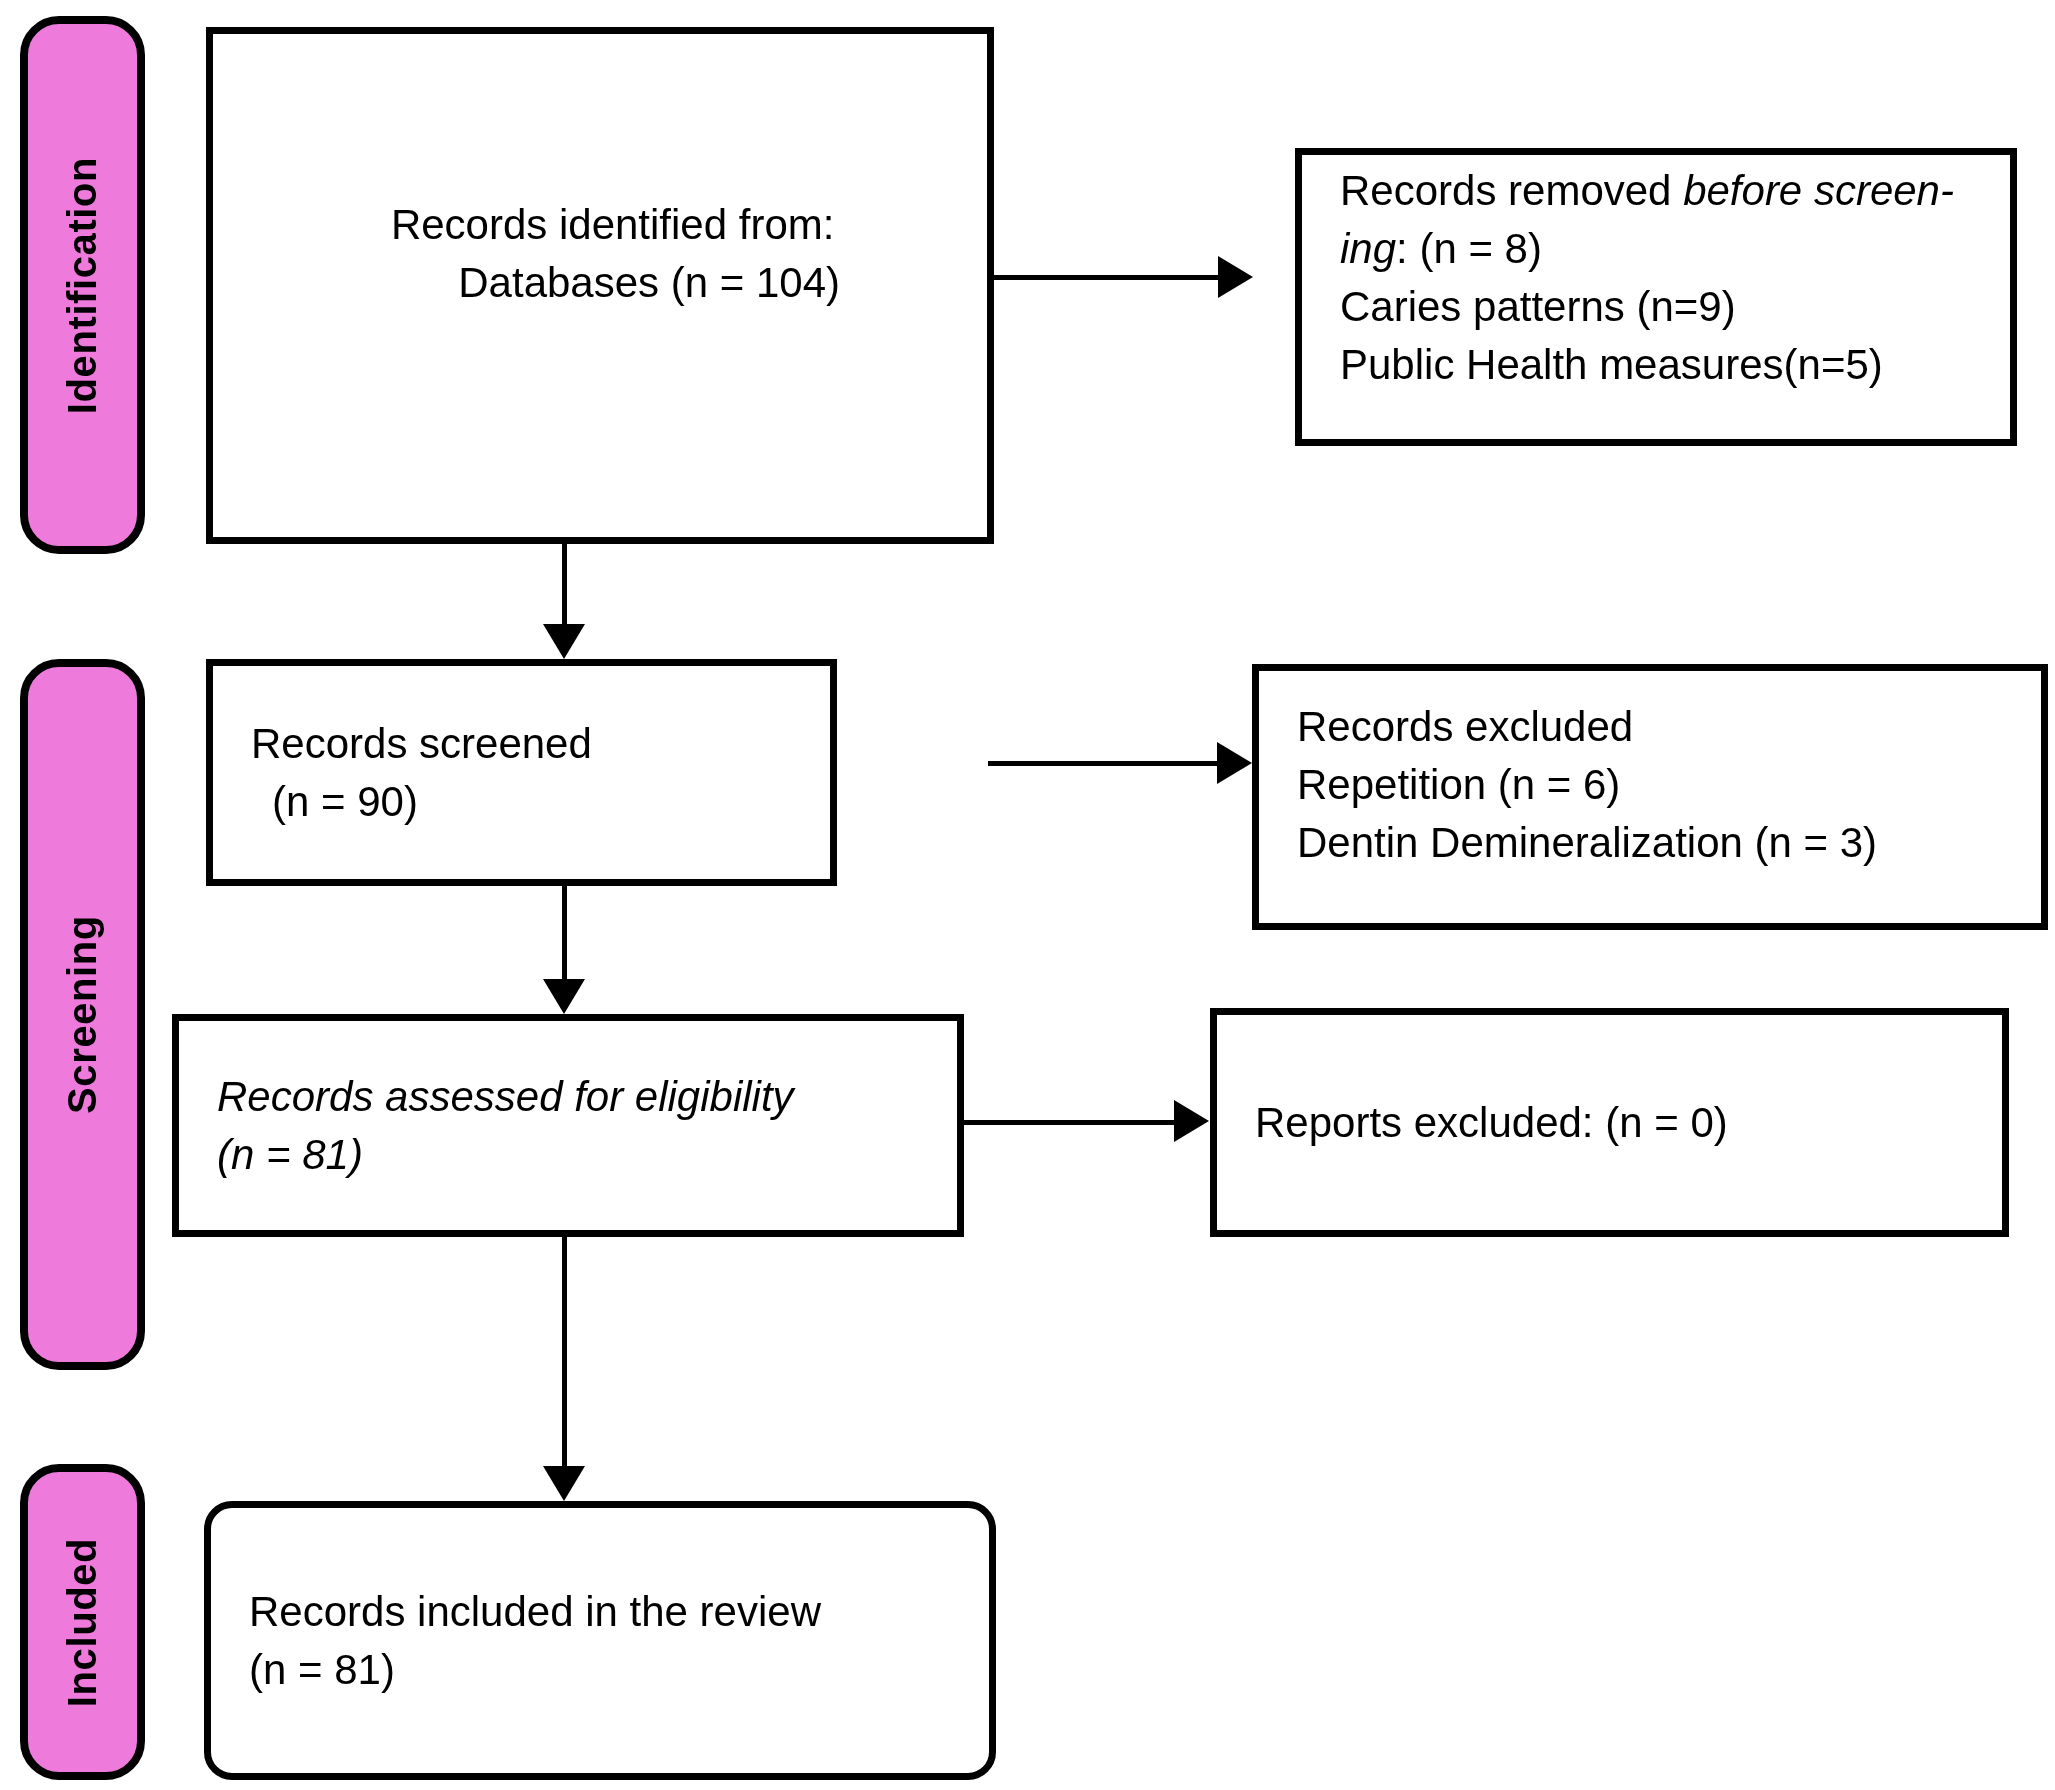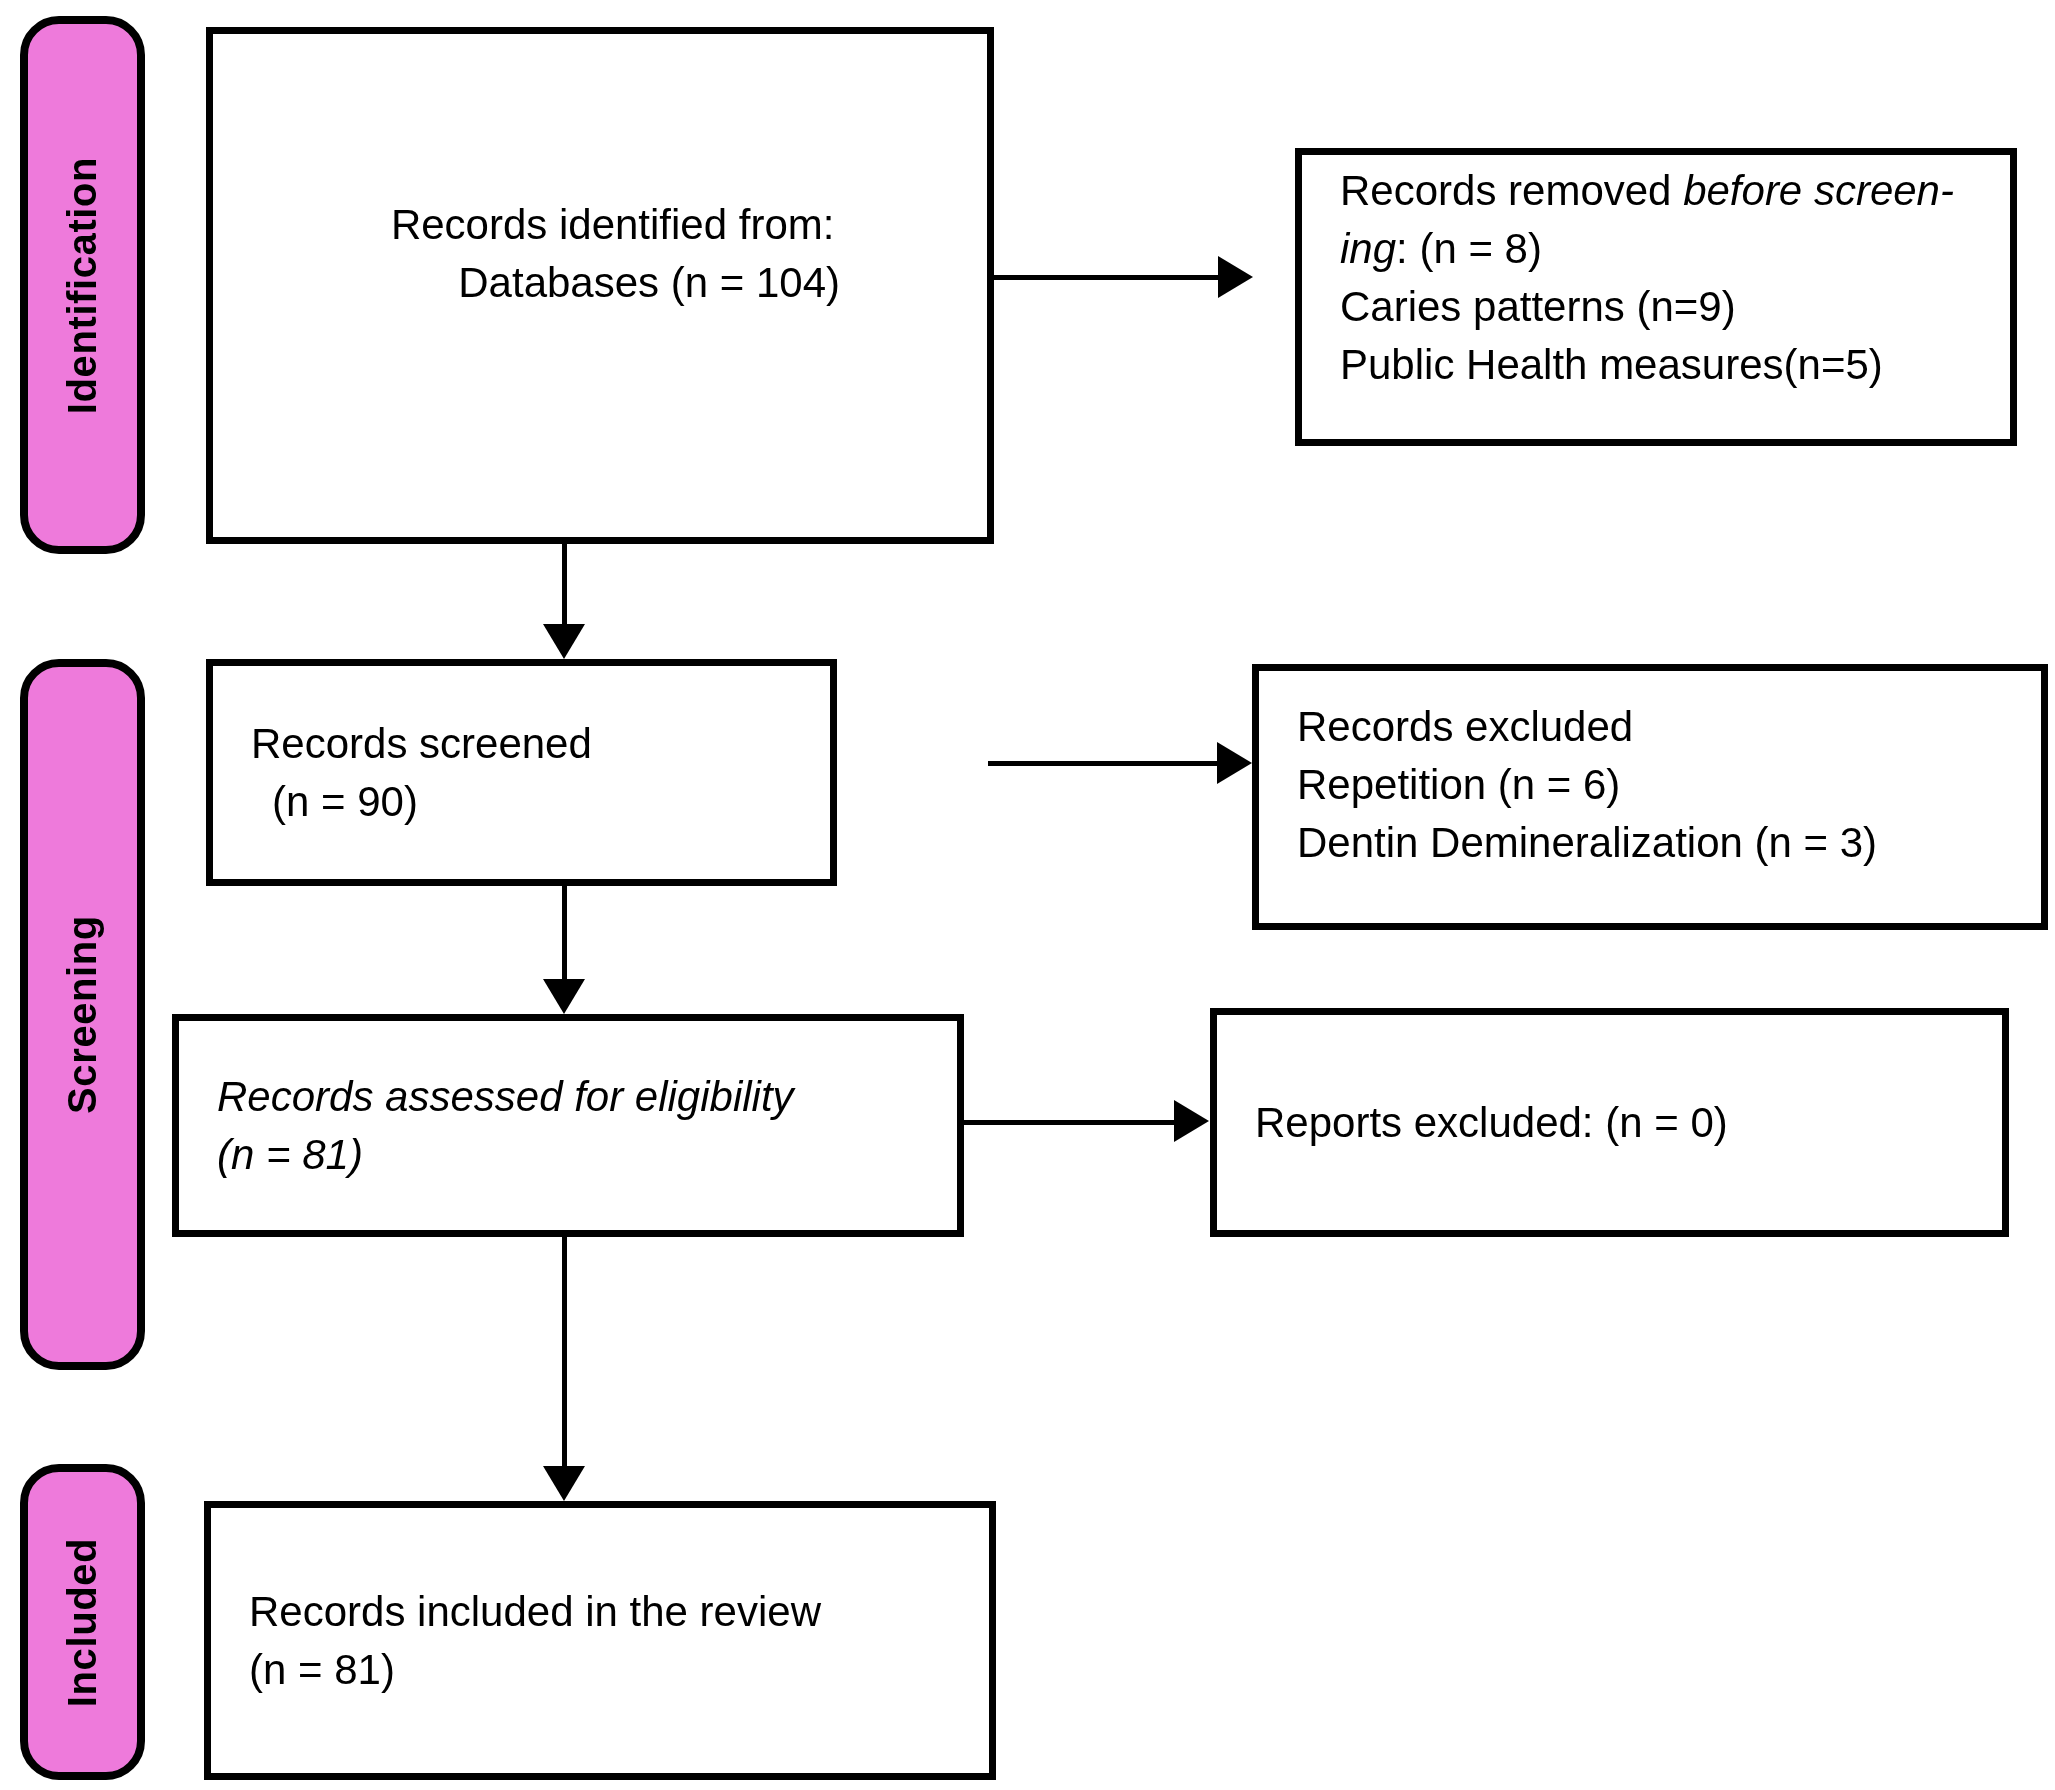--- a/index.html
+++ b/index.html
@@ -70,21 +70,21 @@
   #stage-identification { left: 20px;  top: 16px;   width: 125px;  height: 538px; }
   #stage-screening      { left: 20px;  top: 659px; width: 125px;  height: 711px; }
   #stage-included       { left: 20px;  top: 1464px; width: 125px;  height: 316px; }
 
   #box-identified { left: 206px;  top: 27px;   width: 788px; height: 517px; padding-bottom: 63px; text-align: center; }
   #box-removed    { left: 1254px; top: 148px;  width: 722px; height: 298px; padding-bottom: 38px; margin-left: 41px; }
   #box-screened   { left: 206px;  top: 659px; width: 631px; height: 227px; }
   #box-excluded   { left: 1252px; top: 664px; width: 796px; height: 266px; padding-bottom: 25px; }
   #box-assessed   { left: 172px;  top: 1014px; width: 792px; height: 223px; font-style: italic; }
   #box-reports-excluded { left: 1210px; top: 1008px; width: 799px; height: 229px; }
-  #box-included   { left: 204px;  top: 1501px; width: 792px; height: 279px; }
+  #box-included   { left: 204px;  top: 1501px; width: 792px; height: 279px; border-radius: 28px; }
 
   #arrow1-shaft { left: 992px; top: 275px;  width: 229px; }
   #arrow1-head  { left: 1218px; top: 256px; }
   #arrow2-shaft { left: 562px;  top: 544px;  height: 84px; }
   #arrow2-head  { left: 543px;  top: 624px; }
   #arrow3-shaft { left: 988px; top: 761px; width: 231px; }
   #arrow3-head  { left: 1217px; top: 742px; }
   #arrow4-shaft { left: 562px;  top: 886px; height: 95px; }
   #arrow4-head  { left: 543px;  top: 979px; }
   #arrow5-shaft { left: 963px; top: 1120px; width: 214px; }

